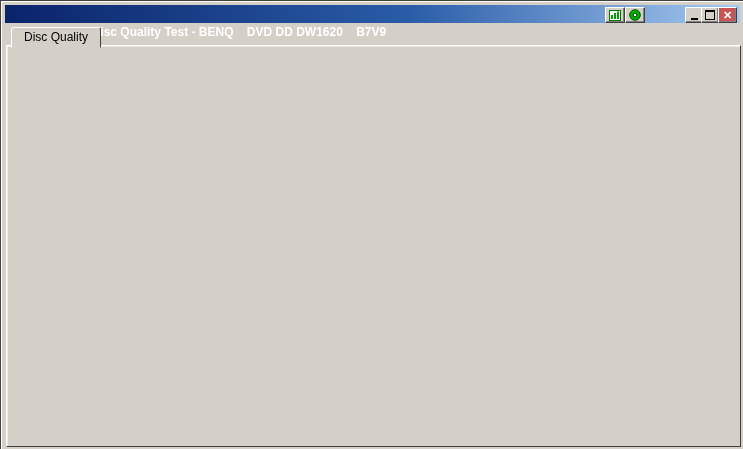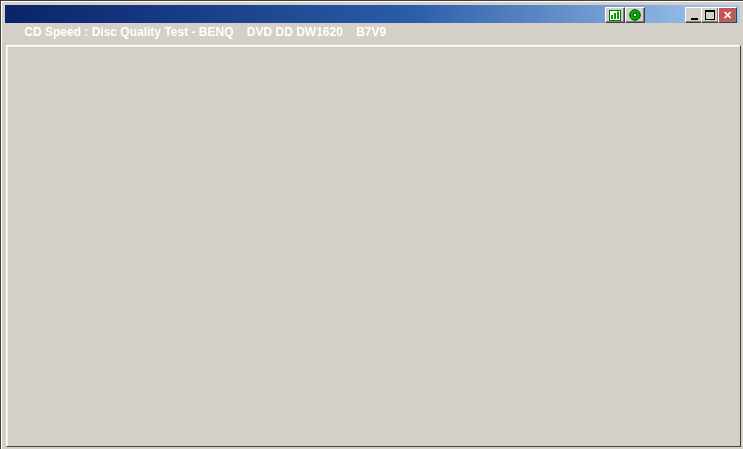--- a/index.html
+++ b/index.html
@@ -71,20 +71,21 @@
       <svg width="12" height="12">
         <circle cx="6" cy="6" r="5.3" fill="#00B000" stroke="#005000"></circle>
         <circle cx="6" cy="6" r="1.8" fill="#FFFFFF" stroke="#005000"></circle>
       </svg>
     </span>
     <span class="tbtn" style="right:37px;width:16px"><span class="glyph-min"></span></span>
     <span class="tbtn" style="right:21px;width:16px"><span class="glyph-max"></span></span>
     <span class="tbtn red" style="right:3px;width:17px"><span class="glyph-x">✕</span></span>
   </div>
 
+  <div class="tab"><span>Disc Quality</span></div>
   <div class="pane"></div>
 
   <div class="chart-title">recorded with TOSHIBA CD/DVDW SD-R5372 vTU55</div>
   <svg id="chart1" class="csvg" style="left:8px;top:58px" width="552" height="160">
       <rect x="54" y="8" width="483" height="136" fill="#000000"></rect>
       <line x1="107.66666666666666" y1="8" x2="107.66666666666666" y2="144" stroke="#2121AD" stroke-width="1"></line>
       <line x1="161.33333333333331" y1="8" x2="161.33333333333331" y2="144" stroke="#2121AD" stroke-width="1"></line>
       <line x1="215" y1="8" x2="215" y2="144" stroke="#2121AD" stroke-width="1"></line>
       <line x1="268.66666666666663" y1="8" x2="268.66666666666663" y2="144" stroke="#2121AD" stroke-width="1"></line>
       <line x1="322.33333333333337" y1="8" x2="322.33333333333337" y2="144" stroke="#2121AD" stroke-width="1"></line>

